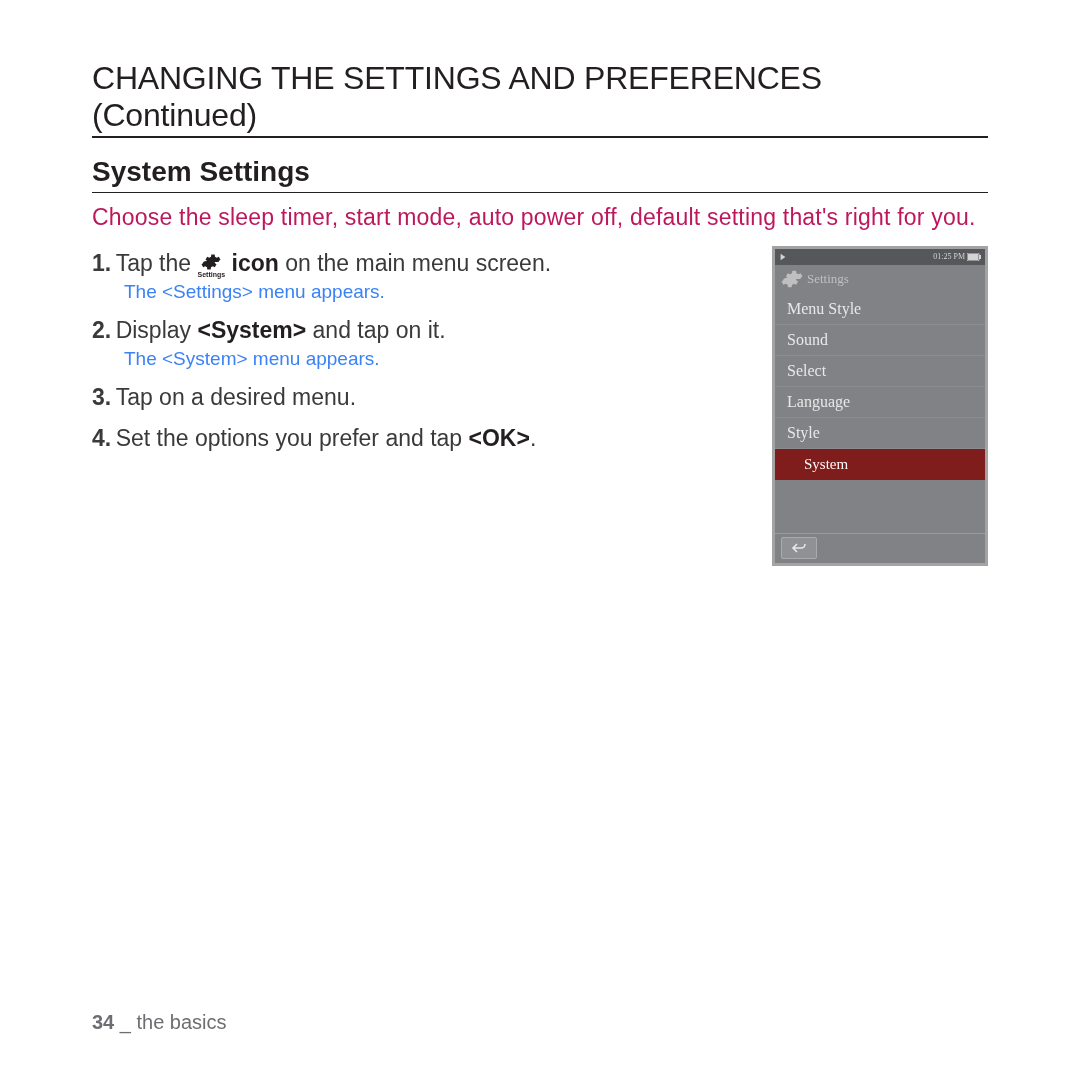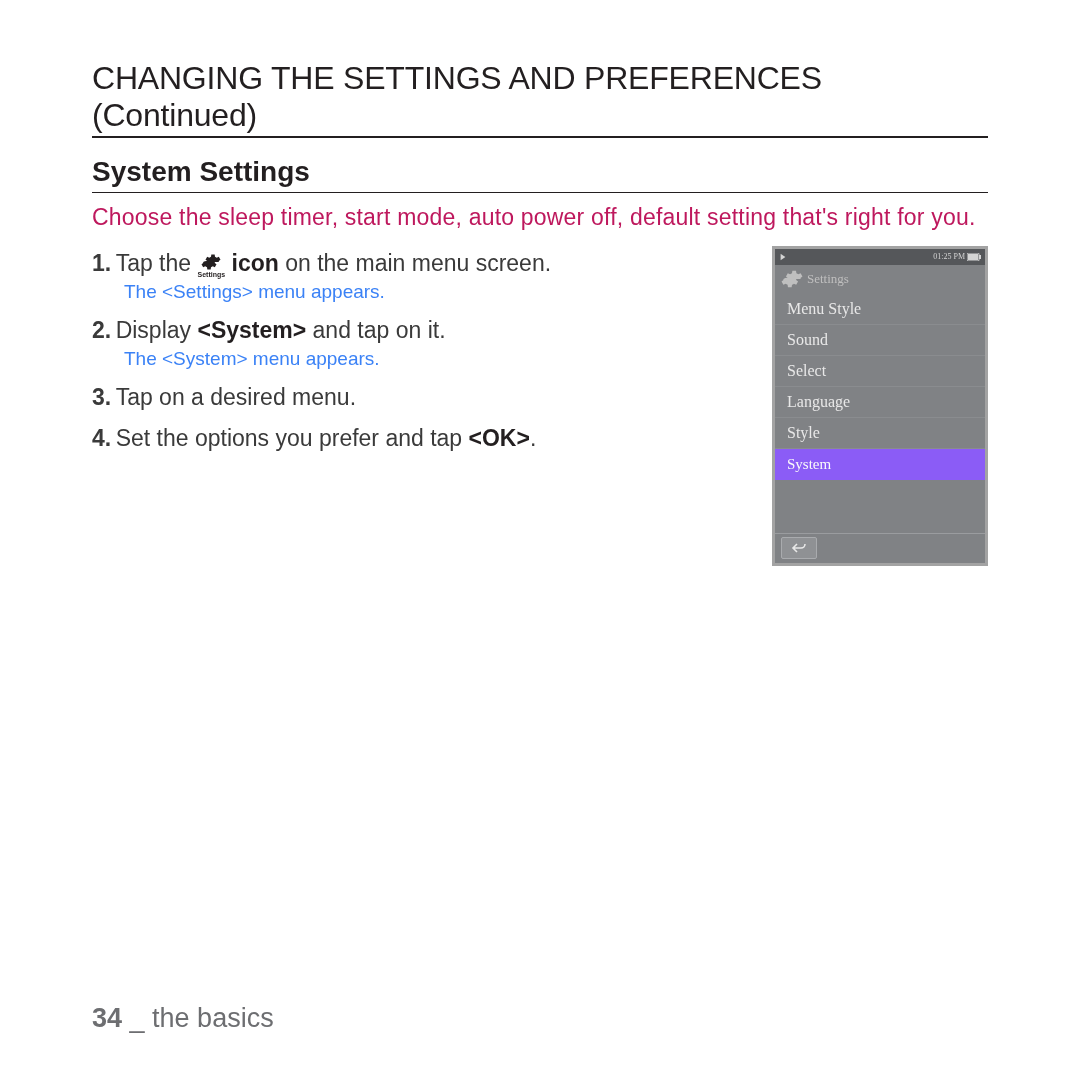--- a/index.html
+++ b/index.html
@@ -114,24 +114,24 @@
   .header .lbl { font-size:13px; color:#bfbfbf; margin-left:4px;}
   .menu-list { flex:1; }
   .menu-item {
     padding: 6px 12px;
     font-size: 16px;
     color:#e8e8e8;
     border-top:1px solid #8a8c8f;
   }
   .menu-item:first-child{ border-top:none;}
   .menu-item.selected {
-    background: #8b5cf6;
+    background: #7f1d1d;
     color:#fafafa;
     font-size:15px;
-    padding:7px 12px;
+    padding:7px 29px;
   }
   .navbar {
     height: 30px;
     background:#808285;
     border-top:1px solid #9a9c9f;
     display:flex;
     align-items:center;
     padding-left:6px;
   }
   .back-btn {
@@ -139,21 +139,21 @@
     border:1px solid #a9abae;
     background:#8f9194;
     border-radius:2px;
     display:flex; align-items:center; justify-content:center;
   }
 
   .footer {
     position:absolute;
     left:92px;
     bottom:46px;
-    font-size:27px;
+    font-size:20px;
     color:#6d6e71;
   }
   .footer .pn { font-weight:bold; color:#6d6e71;}
 </style>
 </head>
 <body>
 
 <div class="page-title">CHANGING THE SETTINGS AND PREFERENCES (Continued)</div>
 
 <div class="section-title">System Settings</div>

